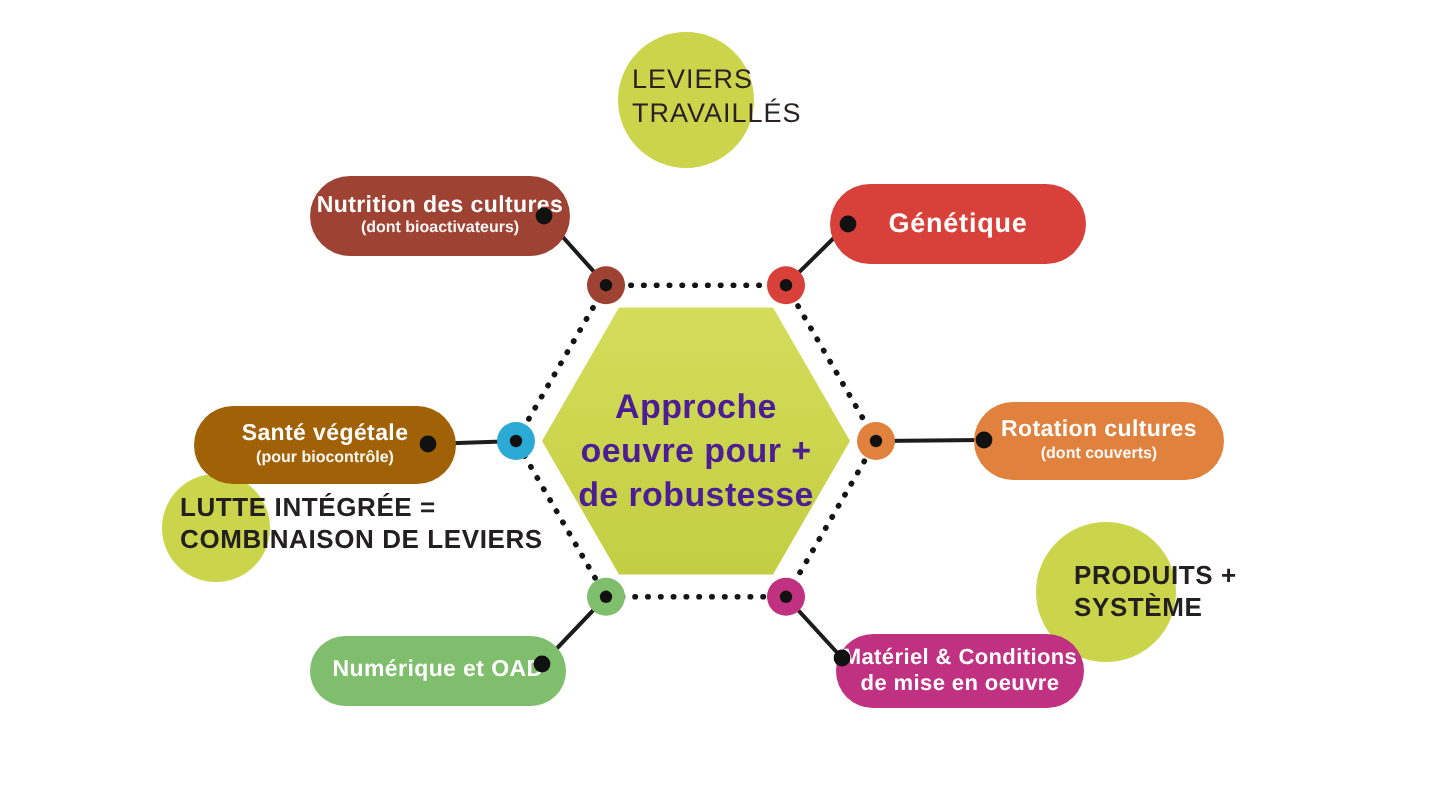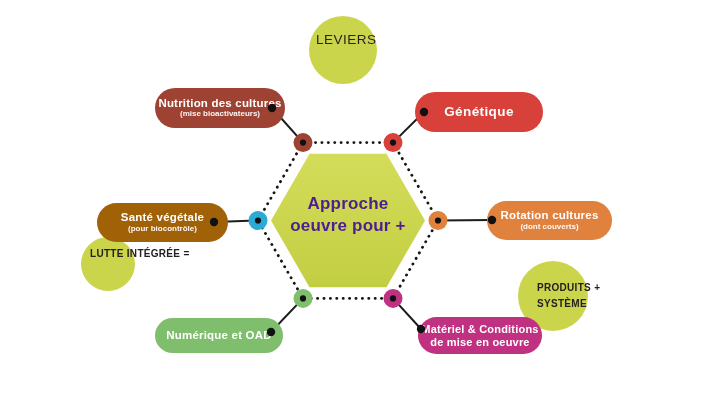--- a/index.html
+++ b/index.html
@@ -28,21 +28,21 @@
   .hex-text{
     position:absolute;z-index:4;text-align:center;
     font-weight:bold;font-size:17px;line-height:22px;color:#4c1d95;
     letter-spacing:.2px;
   }
   .title-text{
     position:absolute;z-index:4;font-weight:normal;font-size:13.5px;
     line-height:17px;letter-spacing:.5px;color:#2b2122;
   }
   .note-text{
-    position:absolute;z-index:4;font-weight:bold;font-size:10px;
+    position:absolute;z-index:4;font-weight:bold;font-size:13px;
     line-height:16px;letter-spacing:.3px;color:#242021;white-space:nowrap;
   }
 </style>
 </head>
 <body>
 
 <div class="stage">
 
   <div class="badge-circle" style="left: 309px; top: 16px; width: 68px; height: 68px; background-color: rgb(203, 213, 76);"></div>
   <div class="badge-circle" style="left: 81px; top: 237px; width: 54px; height: 54px; background-color: rgb(203, 213, 76);"></div>
@@ -63,21 +63,21 @@
     <line x1="271" y1="332" x2="303" y2="298.4" stroke="#1c1c1c" stroke-width="2" stroke-linecap="round"></line>
     <line x1="421" y1="329" x2="393" y2="298.4" stroke="#1c1c1c" stroke-width="2" stroke-linecap="round"></line>
 
     <polygon points="258,220.5 303,142.6 393,142.6 438,220.5 393,298.4 303,298.4" fill="none" stroke="#151515" stroke-width="2.8" stroke-dasharray="0.2 6.2" stroke-linecap="round" stroke-linejoin="round"></polygon>
 
     <polygon points="271,220.5 309.5,153.8 386.5,153.8 425,220.5 386.5,287.2 309.5,287.2" fill="url(#hexgrad)"></polygon>
   </svg>
 
   <div class="pill" style="left: 155px; top: 88px; width: 130px; height: 40px; background-color: rgb(158, 67, 51);">
     <span class="pill-main">Nutrition des cultures</span>
-    <span class="pill-sub">(mise bioactivateurs)</span>
+    <span class="pill-sub">(dont bioactivateurs)</span>
   </div>
 
   <div class="pill" style="left: 415px; top: 92px; width: 128px; height: 40px; background-color: rgb(216, 64, 58);">
     <span class="pill-main big">Génétique</span>
   </div>
 
   <div class="pill" style="left: 97px; top: 203px; width: 131px; height: 39px; background-color: #a16207;">
     <span class="pill-main">Santé végétale</span>
     <span class="pill-sub">(pour biocontrôle)</span>
   </div>
@@ -127,28 +127,31 @@
     <circle cx="424" cy="112" r="4.2" fill="#111111"></circle>
     <circle cx="214" cy="222" r="4.2" fill="#111111"></circle>
     <circle cx="492" cy="220" r="4.2" fill="#111111"></circle>
     <circle cx="271" cy="332" r="4.2" fill="#111111"></circle>
     <circle cx="421" cy="329" r="4.2" fill="#111111"></circle>
   </svg>
 
   <div class="hex-text" style="left:268px;top:193px;width:160px;">
     <div>Approche</div>
     <div>oeuvre pour +</div>
+    <div>de robustesse</div>
   </div>
 
   <div class="title-text" style="left:316px;top:31px;">
     <div>LEVIERS</div>
+    <div>TRAVAILLÉS</div>
   </div>
 
   <div class="note-text" style="left:90px;top:246px;">
     <div>LUTTE INTÉGRÉE =</div>
+    <div>COMBINAISON DE LEVIERS</div>
   </div>
 
   <div class="note-text" style="left:537px;top:280px;">
     <div>PRODUITS +</div>
     <div>SYSTÈME</div>
   </div>
 
 </div>
 
 </body></html>

